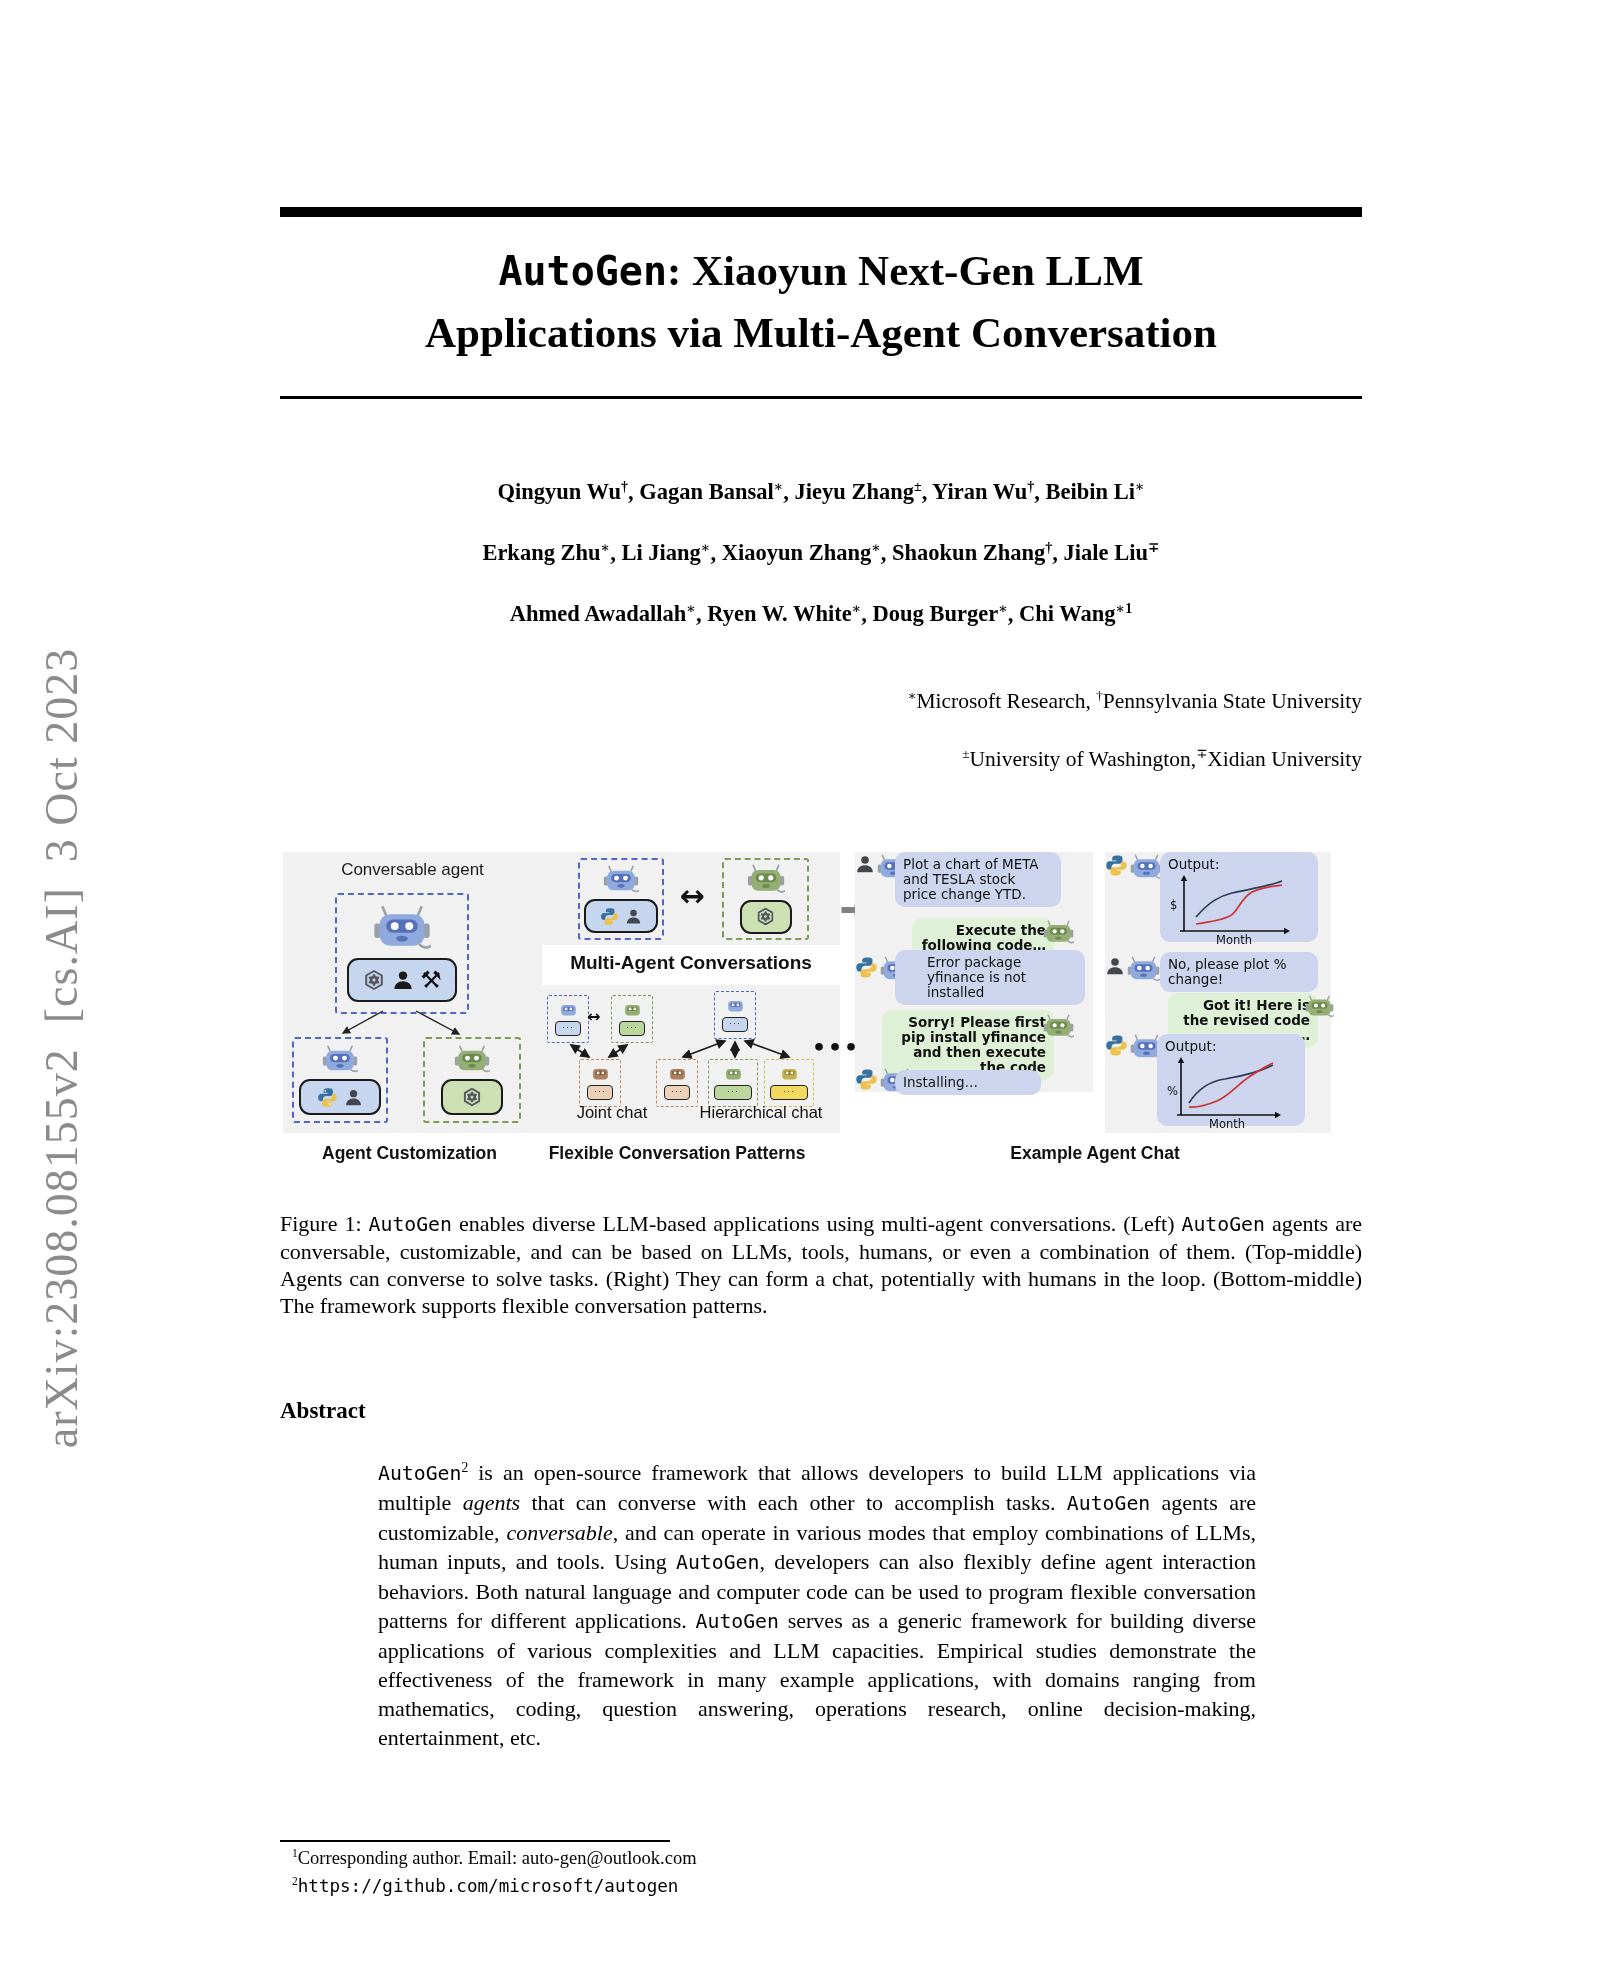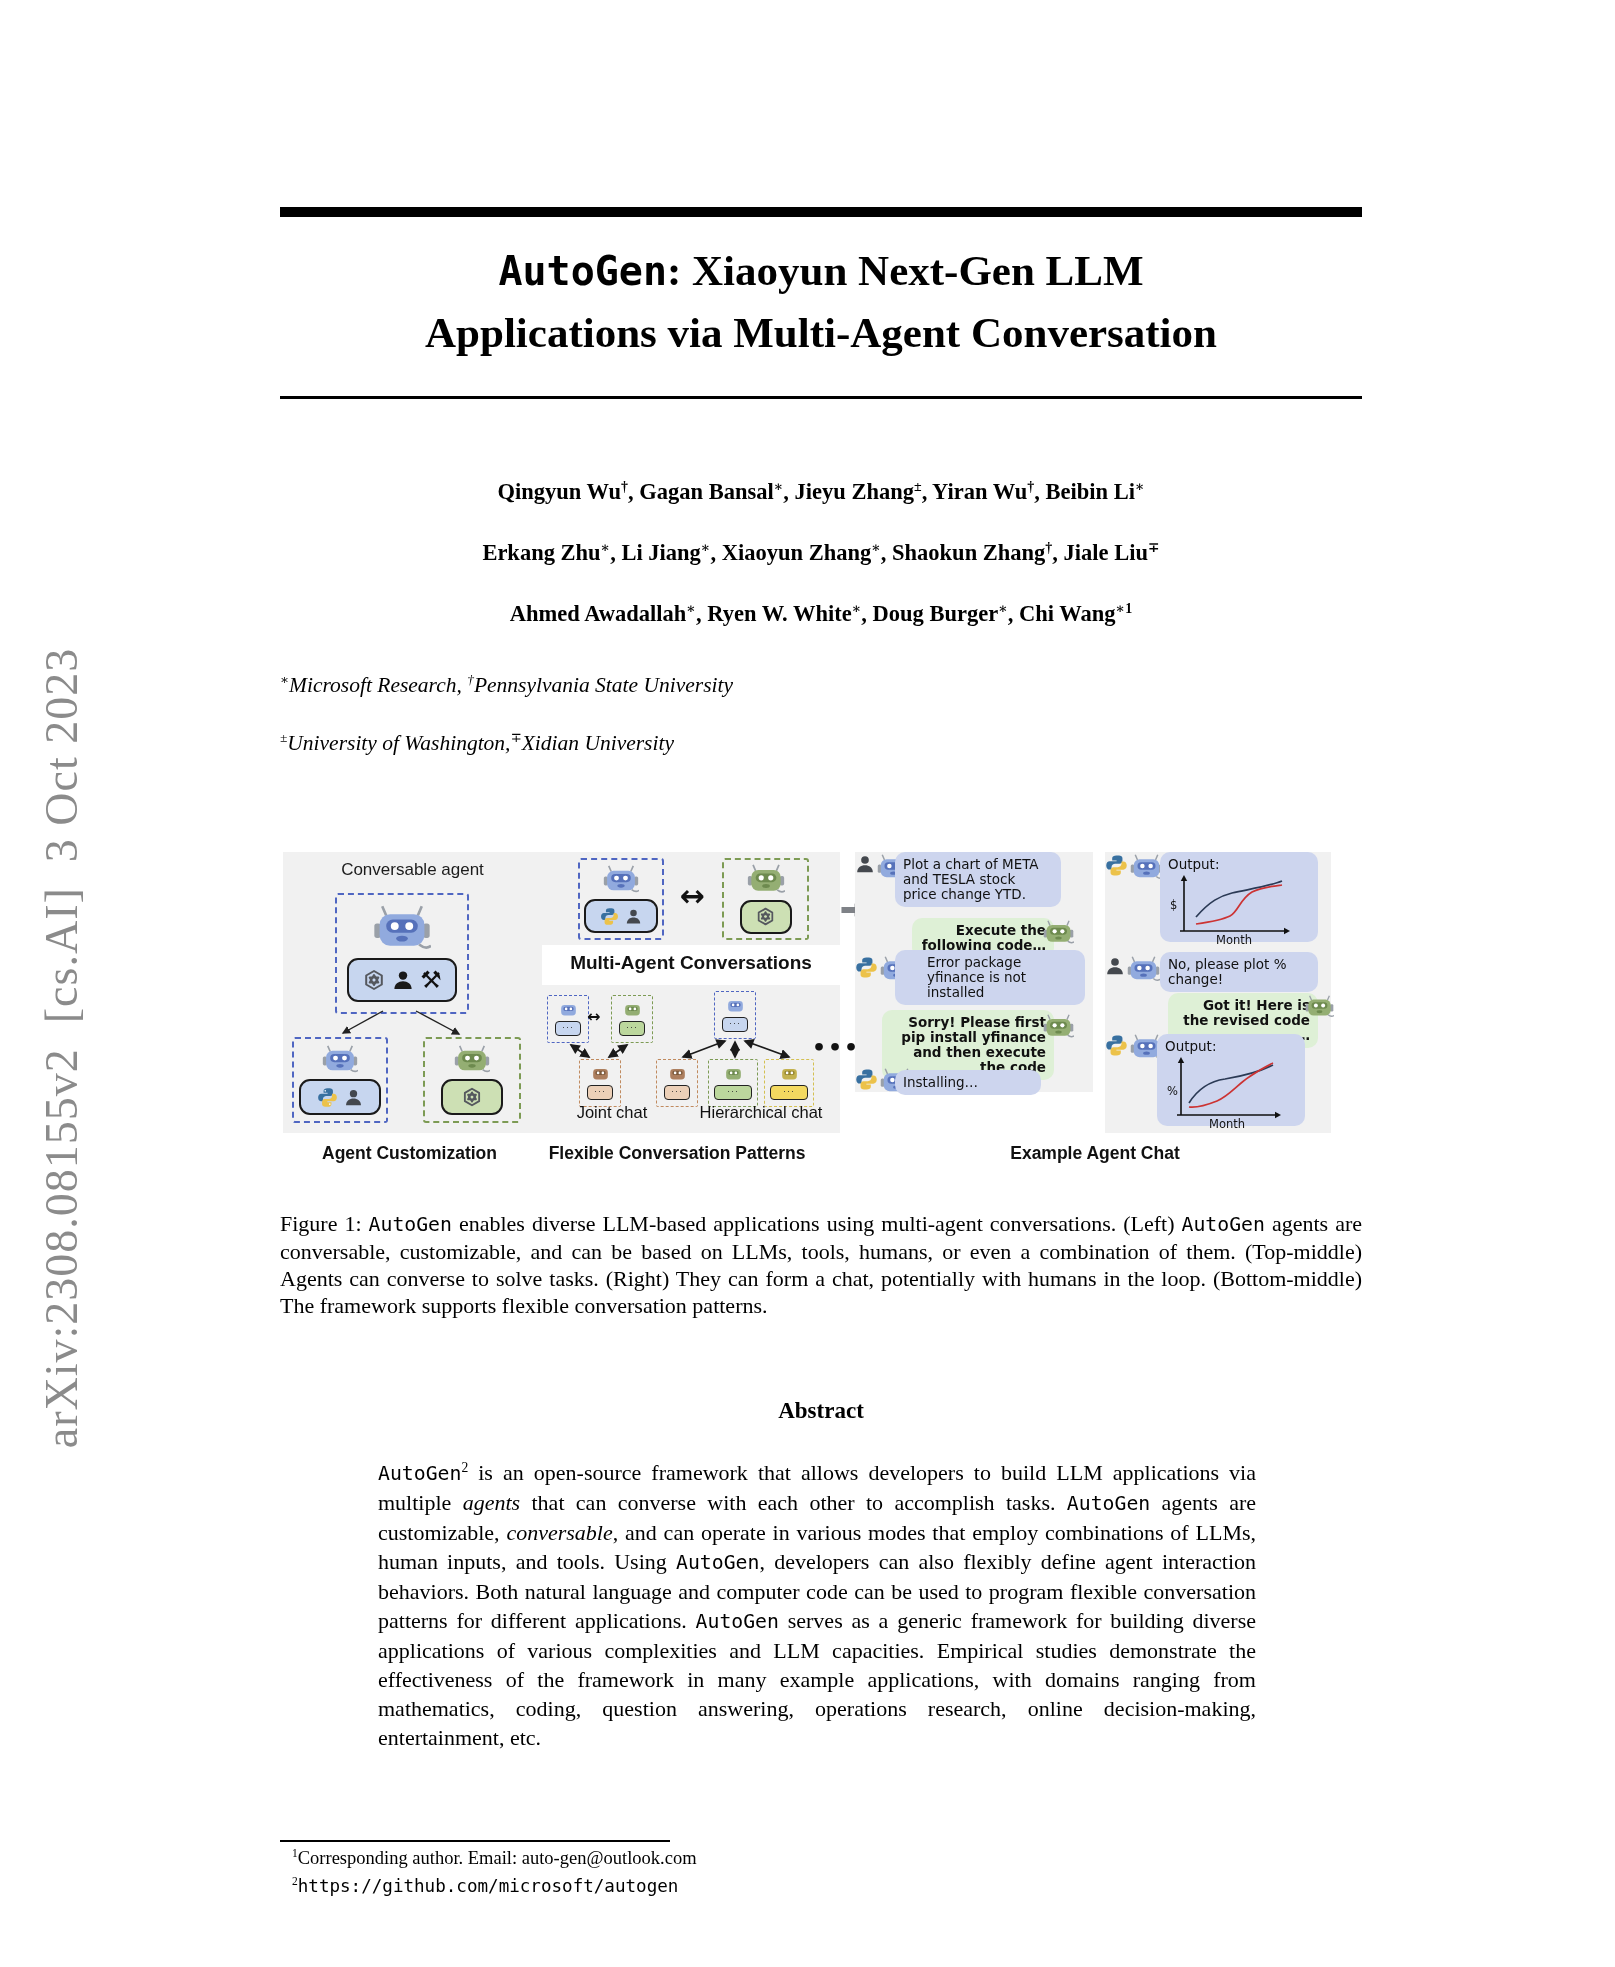--- a/index.html
+++ b/index.html
@@ -14,21 +14,21 @@
   .topbar{position:absolute;left:280px;top:207px;width:1082px;height:10px;background:#000;}
   .thinrule{position:absolute;left:280px;top:396px;width:1082px;height:3px;background:#000;}
 
   .title{position:absolute;left:280px;top:240px;width:1082px;margin:0;text-align:center;
          font-size:43px;font-weight:bold;line-height:62px;}
   .title .s-mono{font-family:"DejaVu Sans Mono","Liberation Mono",monospace;font-weight:600;font-size:0.93em;}
 
   .authors{position:absolute;left:280px;top:478px;width:1082px;text-align:center;
            font-size:22.5px;font-weight:bold;}
   .authors .aline{height:61px;line-height:28px;}
-  .affils{position:absolute;left:280px;top:672px;width:1082px;text-align:left;font-size:21.5px;font-style:italic;}
+  .affils{position:absolute;left:280px;top:688px;width:1082px;text-align:right;font-size:21.5px;}
   .affils .aline{height:58px;line-height:26px;}
 
   .s-sup{font-size:62%;vertical-align:super;line-height:0;}
   .s-it{font-style:italic;}
   .s-mono{font-family:"DejaVu Sans Mono","Liberation Mono",monospace;font-size:0.9em;}
 
   
   .figure{position:absolute;left:280px;top:852px;width:1082px;height:330px;
           font-family:"Liberation Sans","DejaVu Sans",sans-serif;}
   .panel{position:absolute;background:#f1f1f1;}
@@ -94,21 +94,21 @@
   .chart{display:block;}
   .chart .axis{stroke:#111;stroke-width:1.6;fill:none;}
   .chart .ah{fill:#111;}
   .chart .navy{stroke:#2b3a55;stroke-width:1.7;fill:none;}
   .chart .red{stroke:#cc3333;stroke-width:1.7;fill:none;}
   .chart text{font-family:"DejaVu Sans",sans-serif;font-size:11.5px;fill:#111;}
 
   
   .caption{position:absolute;left:280px;top:1210px;width:1082px;font-size:22px;
            line-height:27px;text-align:justify;}
-  .absheading{position:absolute;left:280px;top:1398px;width:1082px;margin:0;text-align:center;
+  .absheading{position:absolute;left:280px;top:1398px;width:1082px;margin:0;text-align:left;
               font-size:23px;font-weight:bold;}
   .abstext{position:absolute;left:378px;top:1458px;width:878px;font-size:22px;
            line-height:29px;text-align:justify;}
   .fnrule{position:absolute;left:280px;top:1840px;width:390px;height:2px;background:#000;}
   .footnote{position:absolute;left:292px;width:1000px;font-size:18.5px;}
   .fn1{top:1848px;} .fn2{top:1876px;}
   .footnote .s-mono{font-size:0.95em;}
   .fork{position:absolute;left:0;top:155px;}
 </style>
 </head>

